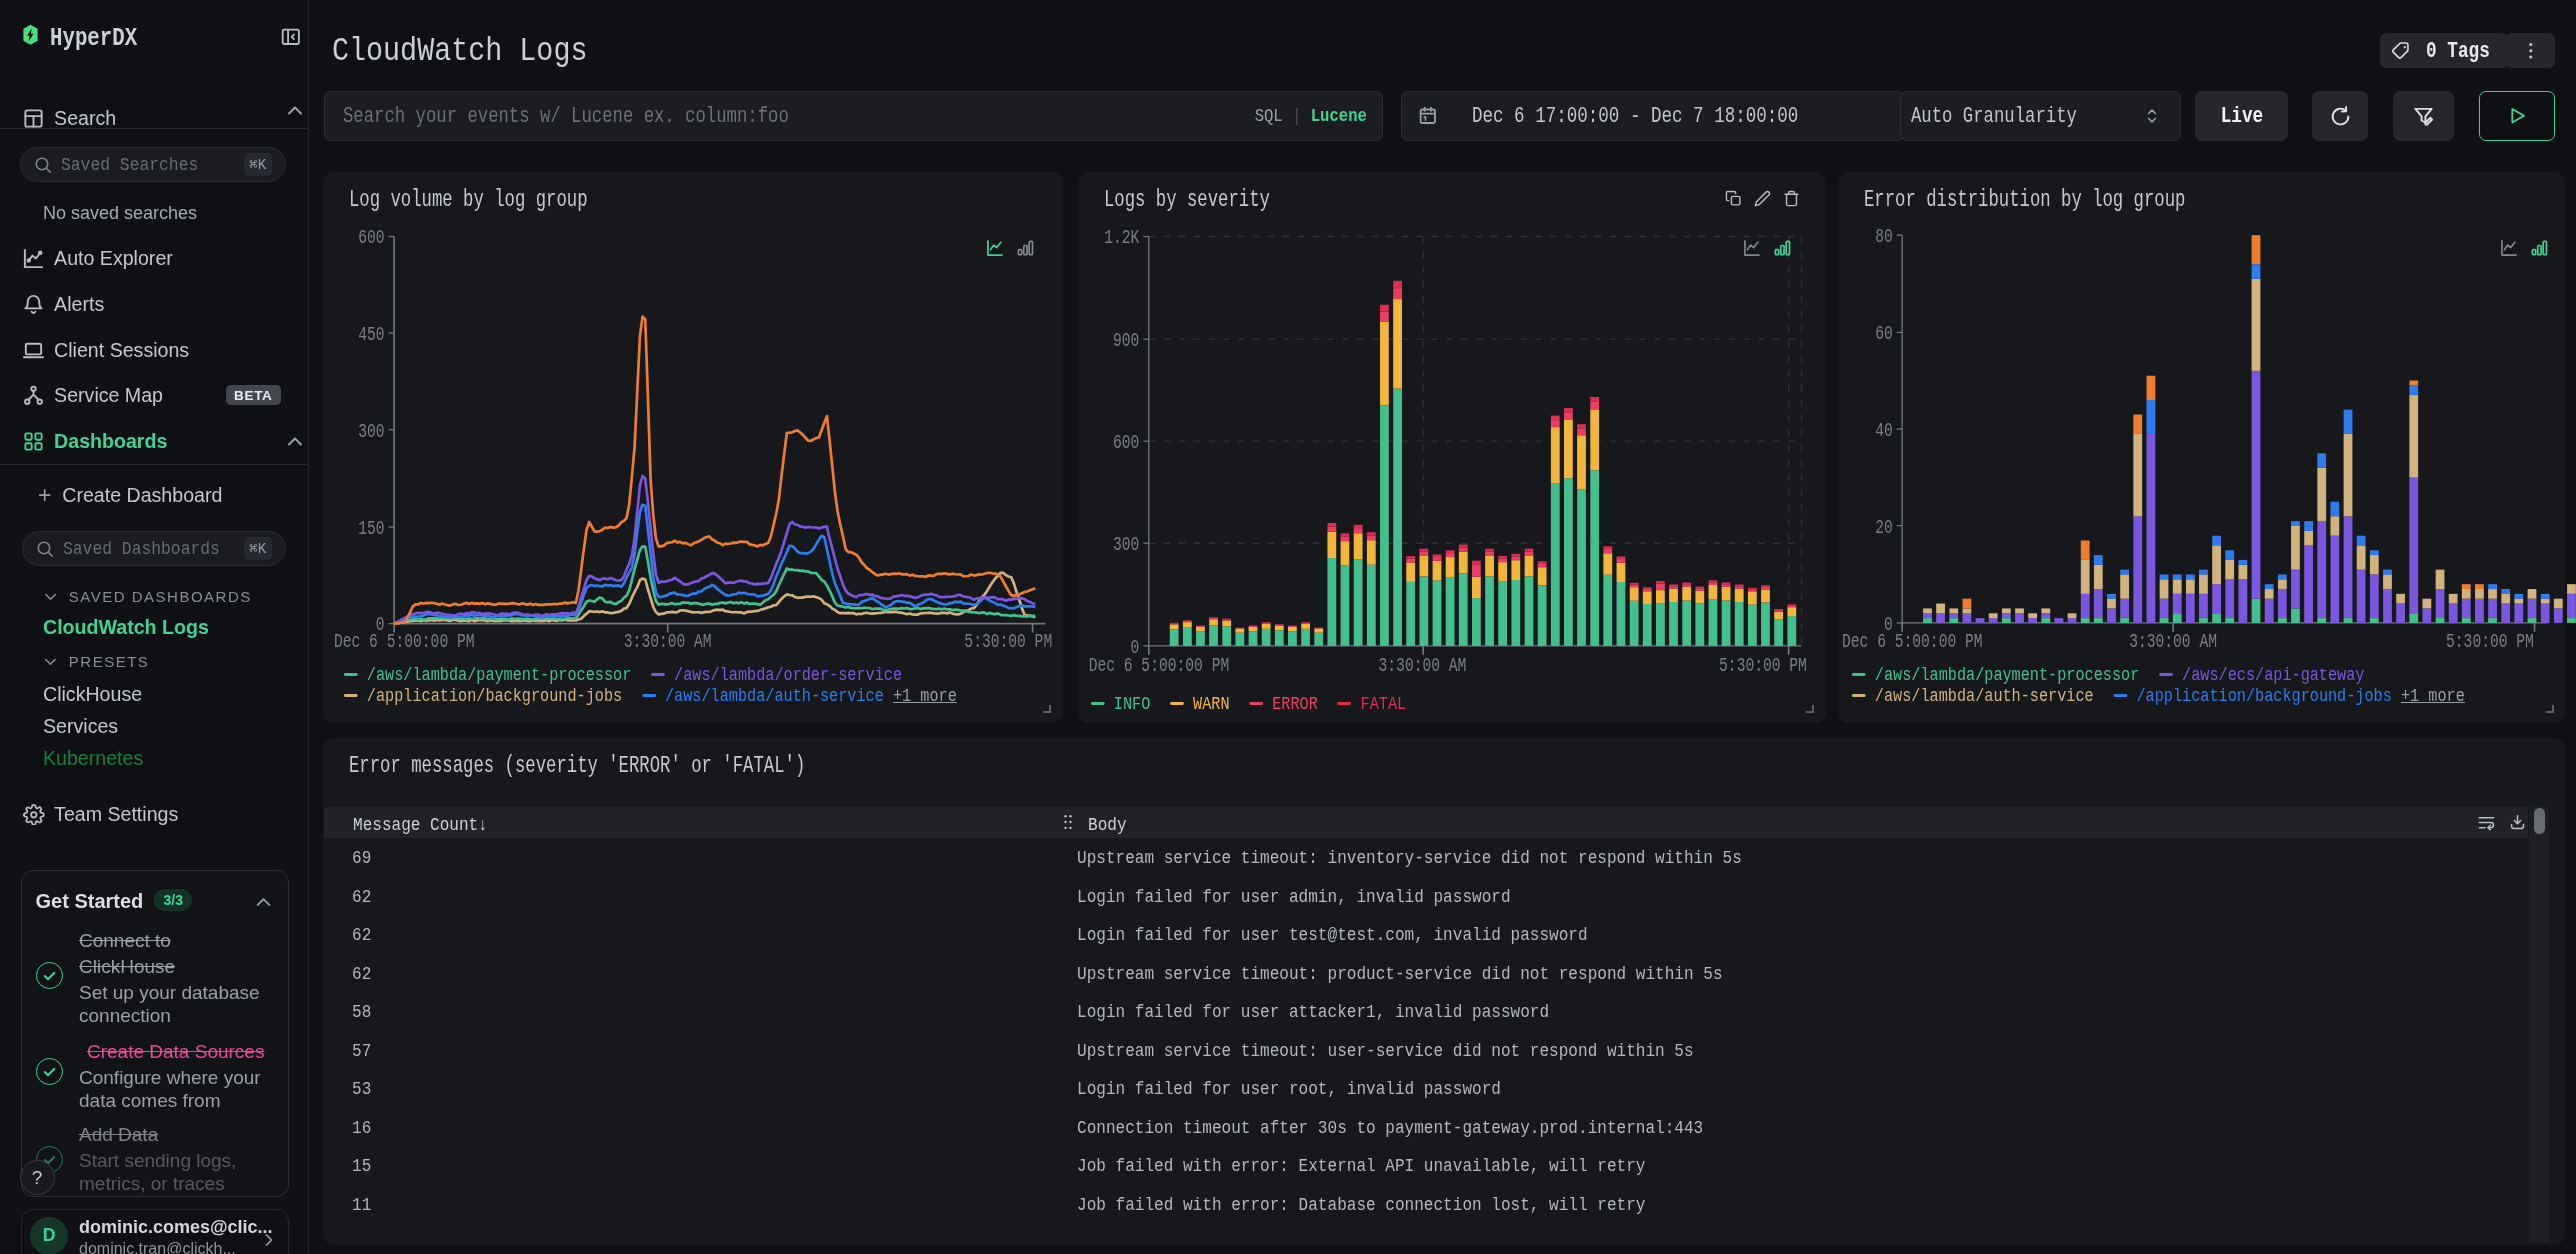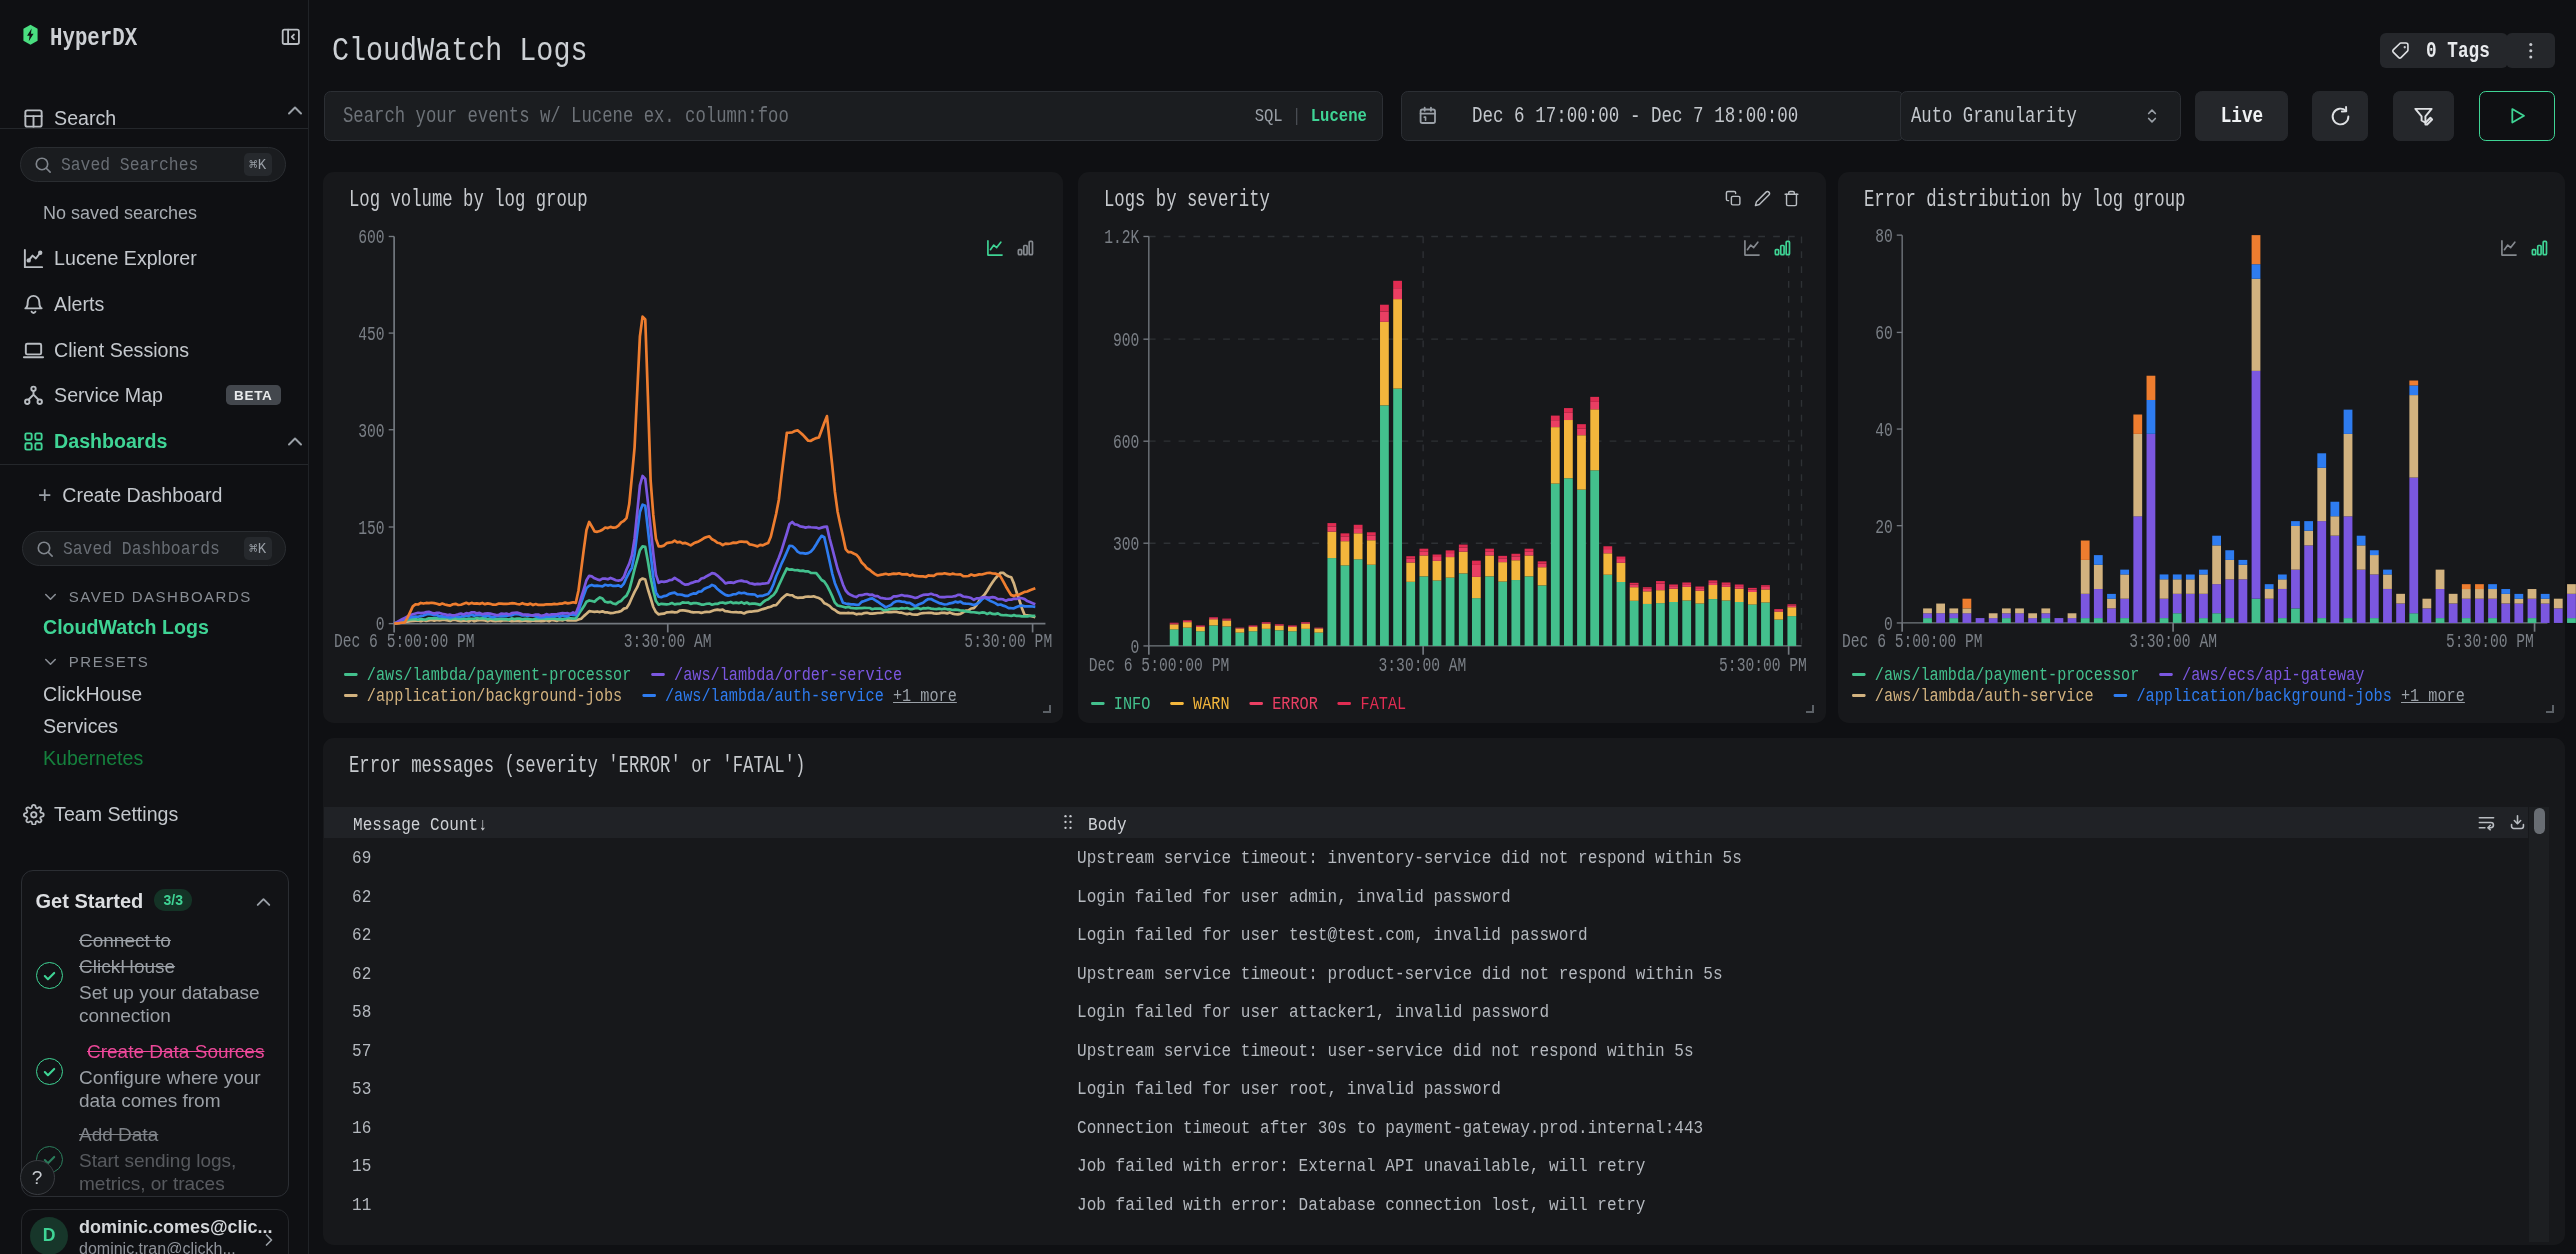--- a/index.html
+++ b/index.html
@@ -62,21 +62,21 @@
   </div>
   <div class="abs" style="left:43px;top:203px;font-size:18px;color:#a6abb1;">No saved searches</div>
 
   <div class="sideitem" style="top:247px;">
       <svg width="23" height="23" viewBox="0 0 24 24" fill="none" stroke="#b9bdc2" stroke-width="2" stroke-linecap="round" stroke-linejoin="round">
         <path d="M3 3v18h18"></path>
         <path d="M7 14l4-5 3.5 3L19 6"></path>
         <circle cx="7" cy="14" r="1.3" fill="currentColor"></circle>
         <circle cx="19" cy="6" r="1.3" fill="currentColor"></circle>
       </svg>
-      <span>Lucene Explorer</span>
+      <span>Auto Explorer</span>
     </div>
   <div class="sideitem" style="top:293px;">
       <svg width="23" height="23" viewBox="0 0 24 24" fill="none" stroke="#b9bdc2" stroke-width="2" stroke-linecap="round" stroke-linejoin="round">
         <path d="M18 9a6 6 0 0 0-12 0c0 6-2.5 7-2.5 7h17S18 15 18 9"></path>
         <path d="M10 19.5a2.2 2.2 0 0 0 4 0"></path>
       </svg>
       <span>Alerts</span>
     </div>
   <div class="sideitem" style="top:339px;">
       <svg width="23" height="23" viewBox="0 0 24 24" fill="none" stroke="#b9bdc2" stroke-width="2" stroke-linecap="round" stroke-linejoin="round">

